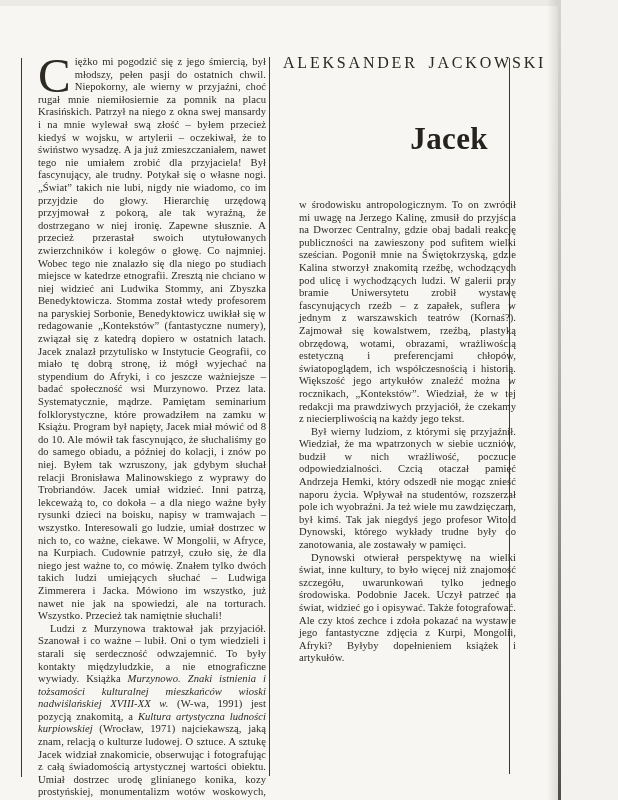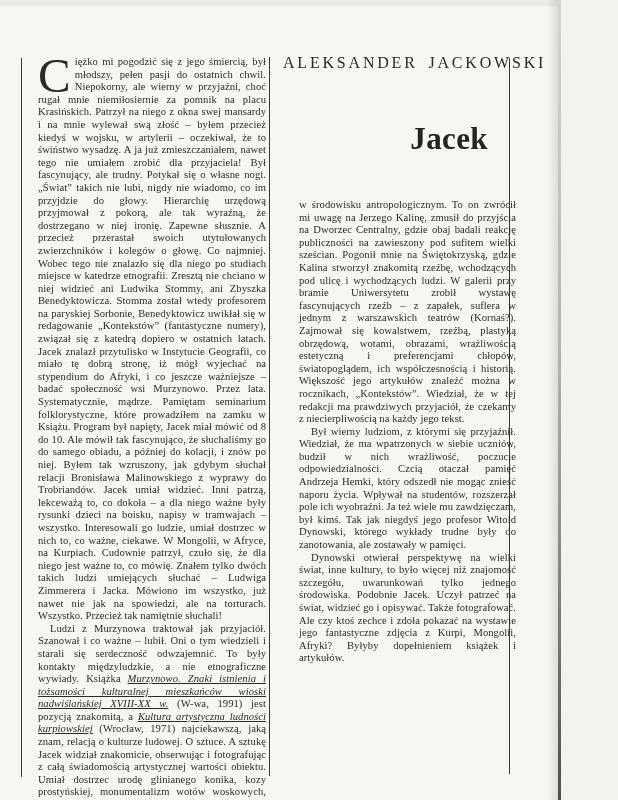--- a/index.html
+++ b/index.html
@@ -24,21 +24,21 @@
 
   .col{position:absolute;text-align:justify;font-size:10.6px;line-height:12.6px;
        letter-spacing:0.05px;hyphens:auto;}
   .col p{margin:0;padding:0;}
   p.indent{text-indent:12px;}
   p.justify-last{text-align-last:justify;}
   .col-left{left:38px;top:56px;width:228px;}
   .col-right{left:283px;top:0;width:217px;}
   .rc-body{position:absolute;left:16px;top:199px;width:217px;text-align:justify;}
   .dropcap{float:left;font-size:49px;line-height:35px;padding:2px 4px 0 0;color:#2d2a24;}
-  em{font-style:italic;text-decoration:underline;}
+  em{font-style:italic;}
 
   .author{position:absolute;left:0;top:57px;white-space:nowrap;
     font-size:16px;letter-spacing:2.8px;word-spacing:4px;color:#2b2822;}
   .title{position:absolute;right:0;top:109px;margin:12px;
     font-size:31px;line-height:36px;font-weight:bold;letter-spacing:0.4px;color:#26231e;}
 </style>
 </head>
 <body>
 
 <div class="page">

